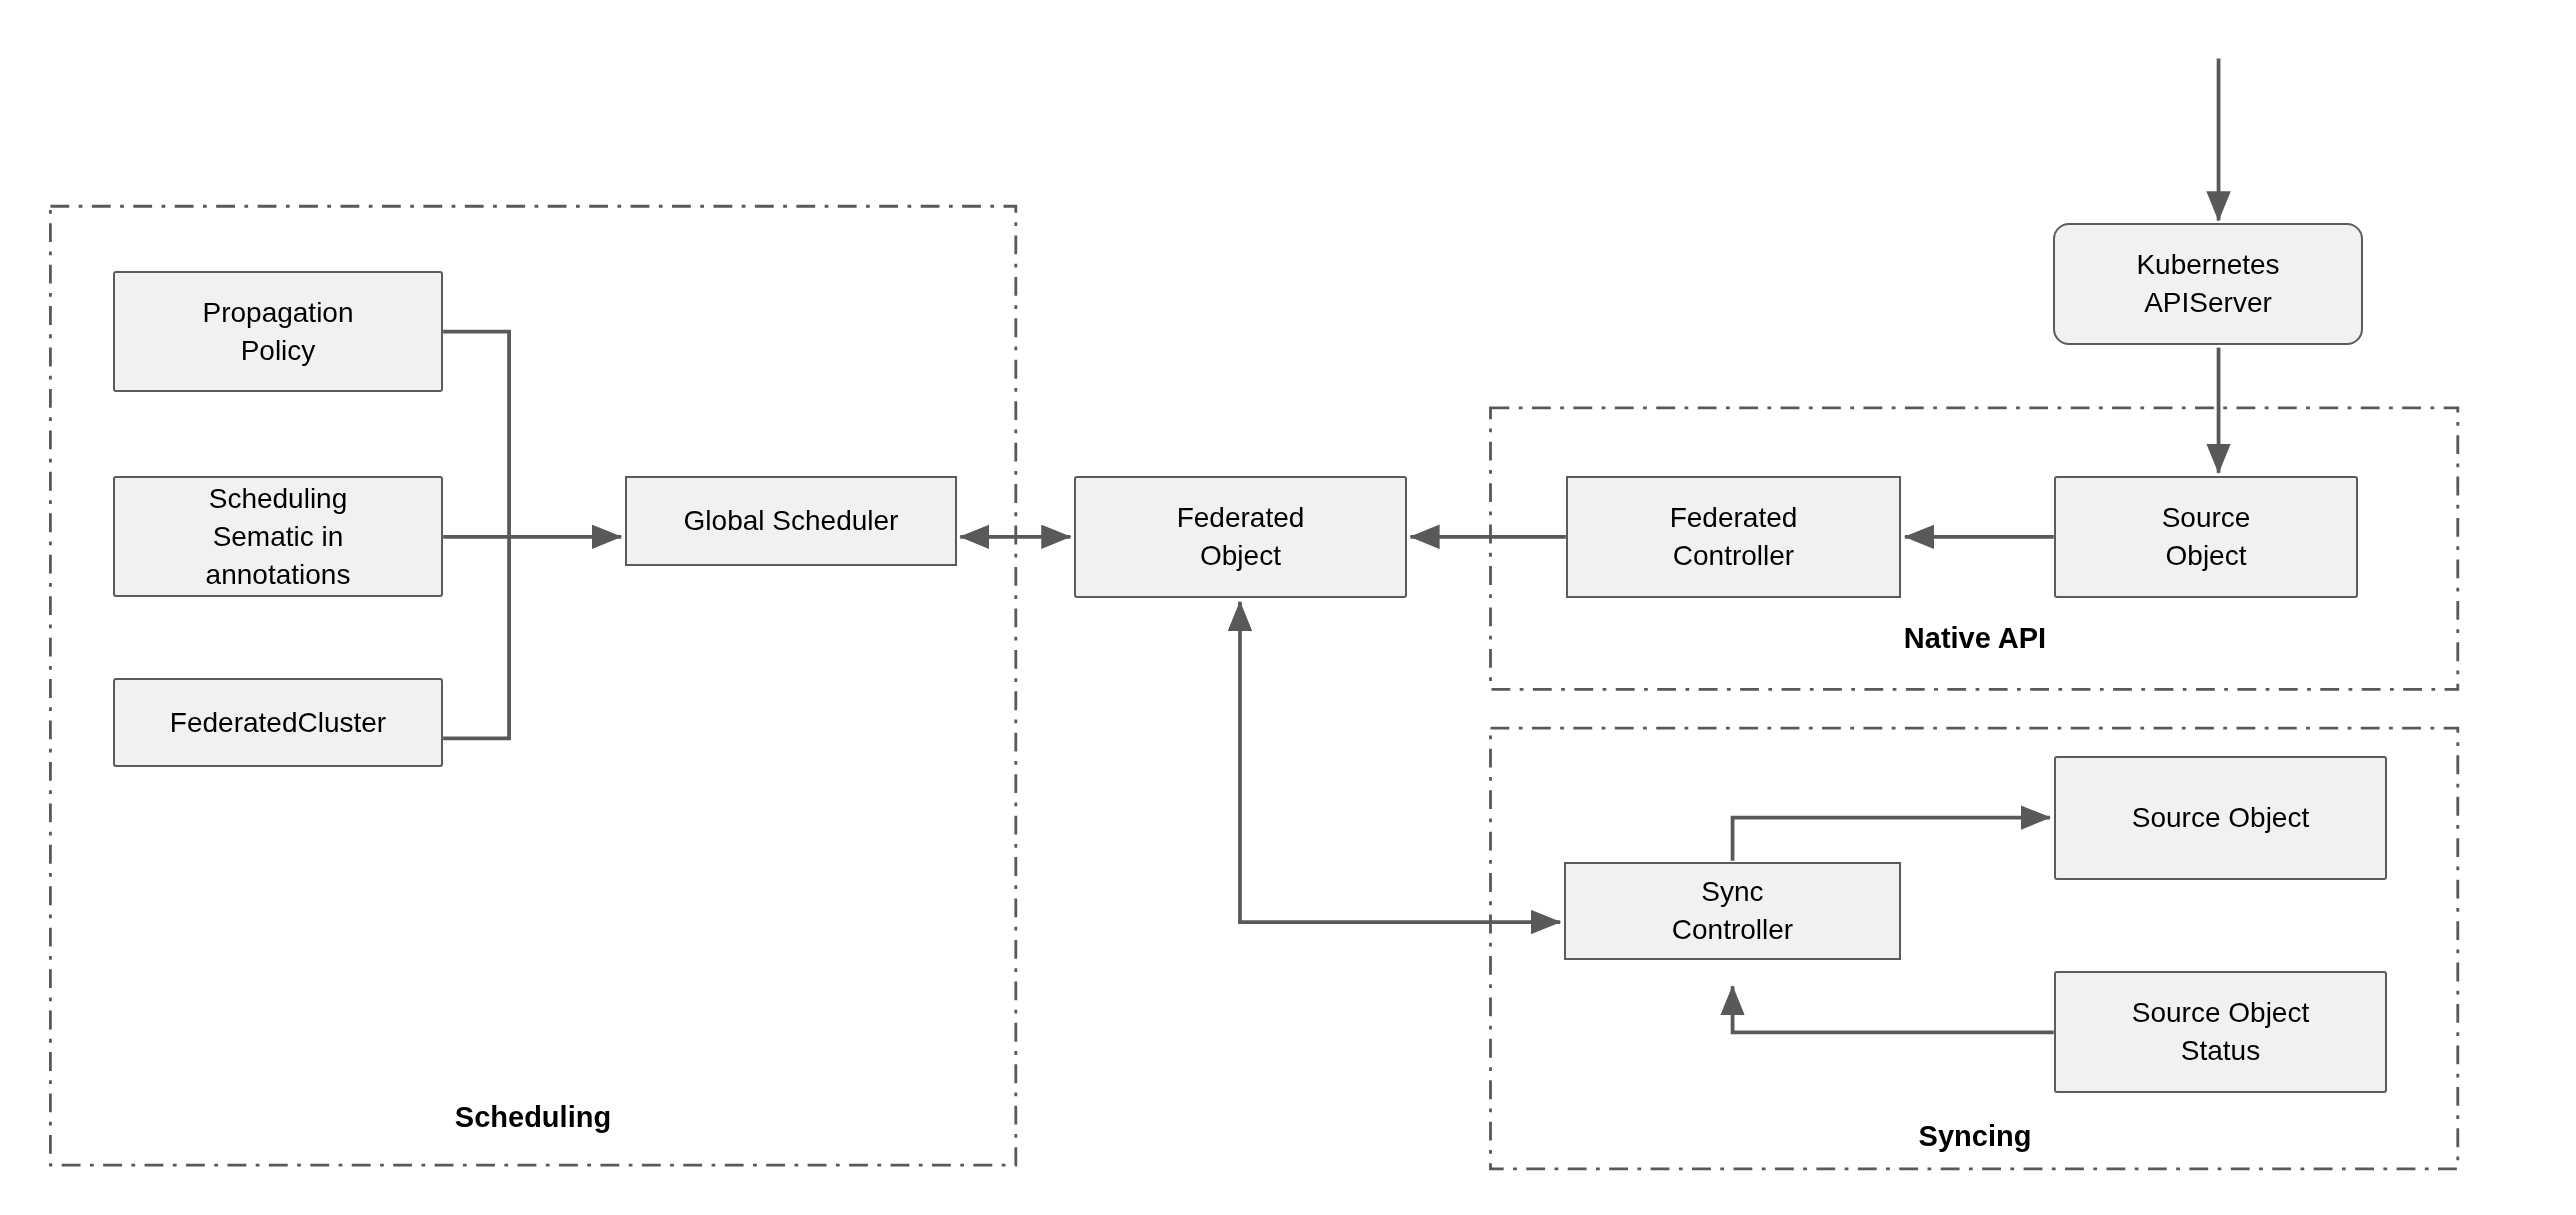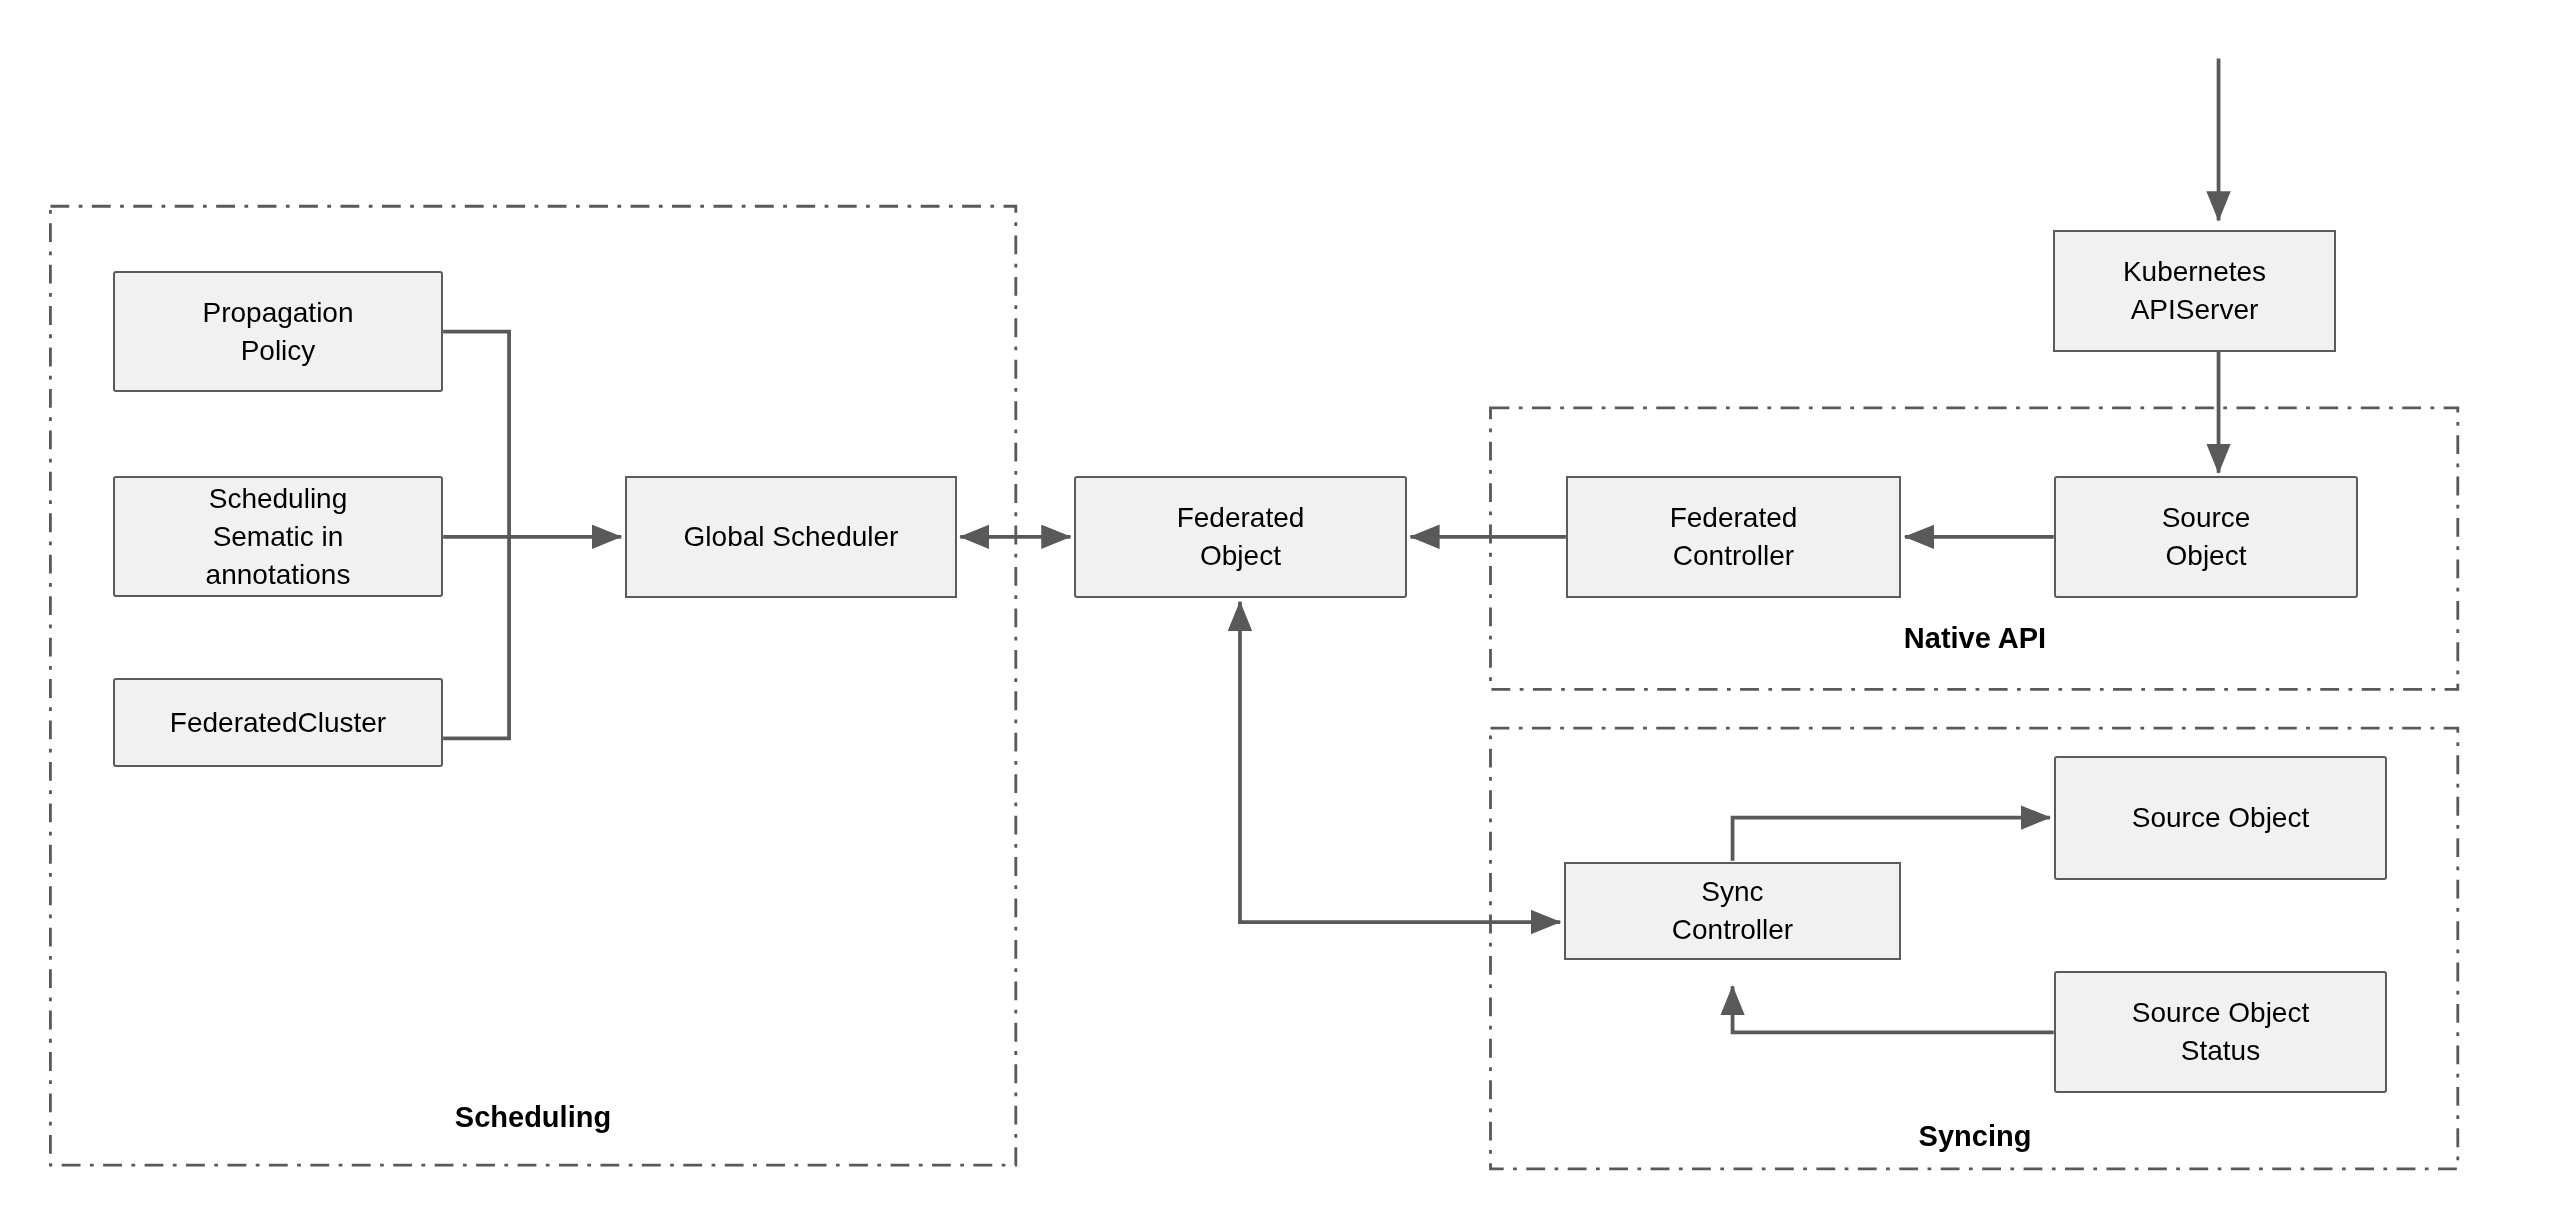--- a/index.html
+++ b/index.html
@@ -42,23 +42,23 @@
     text-align: center;
     font-size: 29px;
     font-weight: bold;
     color: #000000;
   }
 
   
   #n-propagation-policy   { left: 113px;  top: 271px;  width: 330px; height: 121px; }
   #n-scheduling-sematic   { left: 113px;  top: 476px;  width: 330px; height: 121px; }
   #n-federated-cluster    { left: 113px;  top: 678px;  width: 330px; height: 89px; }
-  #n-global-scheduler     { left: 625px;  top: 476px;  width: 332px; height: 122px; }
+  #n-global-scheduler     { left: 625px;  top: 476px;  width: 332px; height: 90px; }
   #n-federated-object     { left: 1074px; top: 476px;  width: 333px; height: 122px; }
-  #n-kubernetes-apiserver { left: 2053px; top: 230px;  width: 283px; height: 122px; }
+  #n-kubernetes-apiserver { left: 2053px; top: 223px;  width: 310px; height: 122px; border-radius: 16px; }
   #n-federated-controller { left: 1566px; top: 476px;  width: 335px; height: 122px; }
   #n-source-object-native { left: 2054px; top: 476px;  width: 304px; height: 122px; }
   #n-sync-controller      { left: 1564px; top: 862px;  width: 337px; height: 98px; }
   #n-source-object-sync   { left: 2054px; top: 756px;  width: 333px; height: 124px; }
   #n-source-object-status { left: 2054px; top: 971px; width: 333px; height: 122px; }
 
   
   #gl-scheduling { left: 50px;   top: 1101px; width: 966px; }
   #gl-native-api { left: 1491px; top: 622px;  width: 968px; }
   #gl-syncing    { left: 1491px; top: 1120px; width: 968px; }

